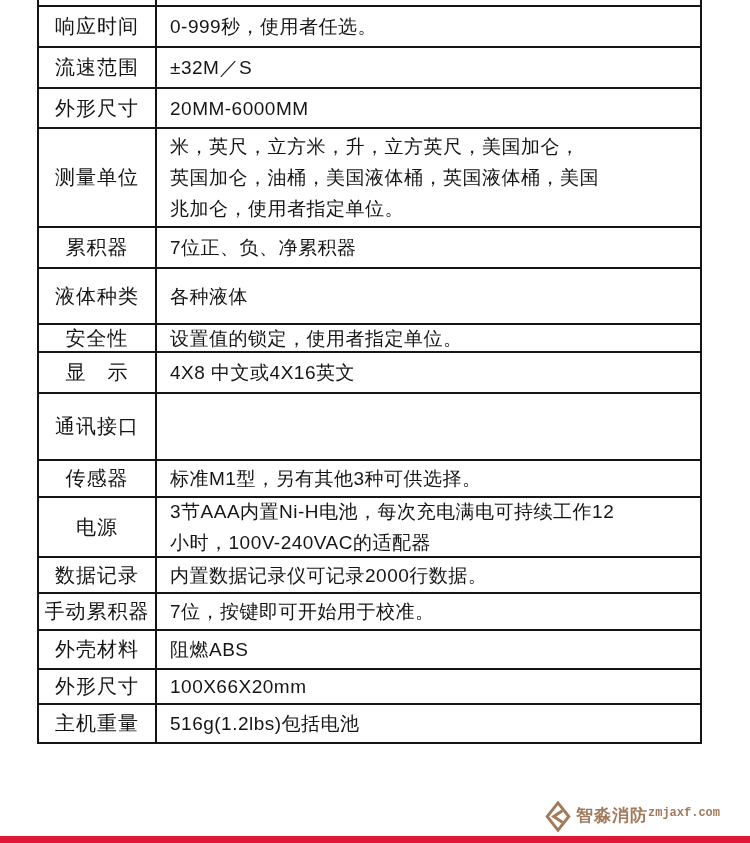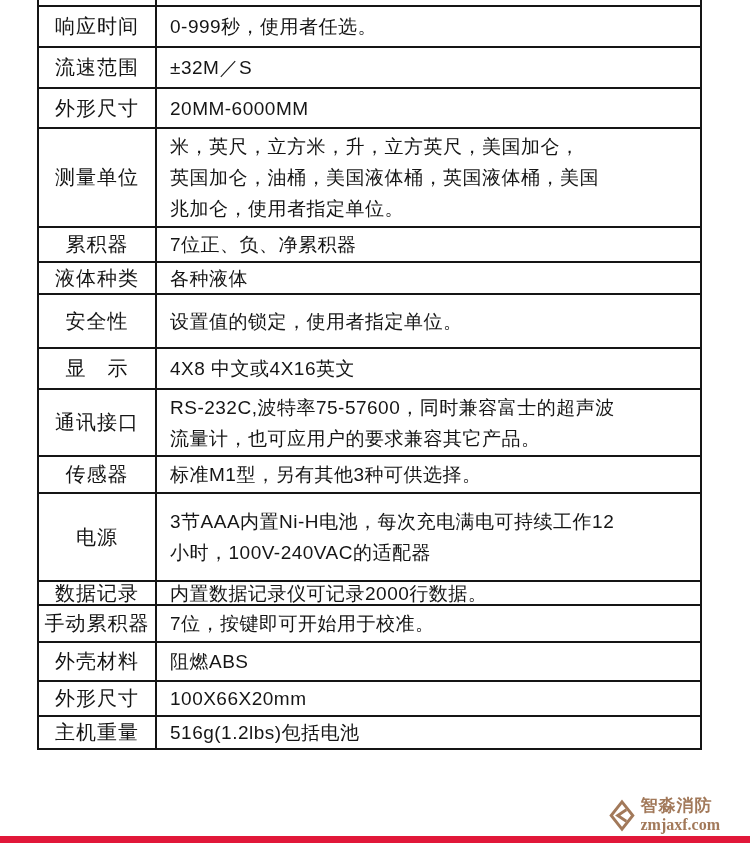--- a/index.html
+++ b/index.html
@@ -54,30 +54,30 @@
   .row-partial .cell-value, .row-partial .cell-label { padding: 0; }
   .watermark {
     position: absolute;
     right: 30px;
     bottom: 10px;
     display: flex;
     align-items: center;
     gap: 5px;
   }
   .w-icon svg { width: 26px; height: 33px; display: block; }
-  .w-text { display: flex; flex-direction: column; line-height: 1.08; }
+  .w-text { display: flex; flex-direction: row; line-height: 1.08; }
   .w-name {
     font-size: 17px;
     font-weight: bold;
     letter-spacing: 1px;
   }
   .w-domain {
-    font-size: 16px;
+    font-size: 12px;
     font-weight: bold;
-    font-family: Liberation Serif, serif;
+    font-family: Liberation Mono, monospace;
   }
   .red-bar {
     position: absolute;
     left: 0;
     right: 0;
     bottom: 0;
     height: 7px;
   }
 </style>
 </head>
@@ -115,73 +115,69 @@
 
     <div class="row" style="height:99px">
       <div class="cell-label">测量单位</div>
       <div class="cell-value">
           <span>米，英尺，立方米，升，立方英尺，美国加仑，
 英国加仑，油桶，美国液体桶，英国液体桶，美国
 兆加仑，使用者指定单位。</span>
         </div>
     </div>
 
-    <div class="row" style="height:35px">
+    <div class="row" style="height:41px">
       <div class="cell-label">累积器</div>
       <div class="cell-value">
           <span>7位正、负、净累积器</span>
         </div>
     </div>
 
-    <div class="row" style="height:32px">
+    <div class="row" style="height:56px">
       <div class="cell-label">液体种类</div>
       <div class="cell-value">
           <span>各种液体</span>
         </div>
     </div>
 
-    <div class="row" style="height:54px">
+    <div class="row" style="height:28px">
       <div class="cell-label">安全性</div>
       <div class="cell-value">
           <span>设置值的锁定，使用者指定单位。</span>
         </div>
     </div>
 
     <div class="row" style="height:41px">
       <div class="cell-label">显　示</div>
       <div class="cell-value">
           <span>4X8 中文或4X16英文</span>
         </div>
     </div>
 
     <div class="row" style="height:67px">
       <div class="cell-label">通讯接口</div>
-      <div class="cell-value">
-          <span>RS-232C,波特率75-57600，同时兼容富士的超声波
-流量计，也可应用户的要求兼容其它产品。</span>
-        </div>
     </div>
 
     <div class="row" style="height:37px">
       <div class="cell-label">传感器</div>
       <div class="cell-value">
           <span>标准M1型，另有其他3种可供选择。</span>
         </div>
     </div>
 
 
-    <div class="row" style="height:88px">
+    <div class="row" style="height:60px">
       <div class="cell-label">电源</div>
       <div class="cell-value">
           <span>3节AAA内置Ni-H电池，每次充电满电可持续工作12
 小时，100V-240VAC的适配器</span>
         </div>
     </div>
 
-    <div class="row" style="height:24px">
+    <div class="row" style="height:36px">
       <div class="cell-label">数据记录</div>
       <div class="cell-value">
           <span>内置数据记录仪可记录2000行数据。</span>
         </div>
     </div>
 
     <div class="row" style="height:37px">
       <div class="cell-label">手动累积器</div>
       <div class="cell-value">
           <span>7位，按键即可开始用于校准。</span>
@@ -195,21 +191,21 @@
         </div>
     </div>
 
     <div class="row" style="height:35px">
       <div class="cell-label">外形尺寸</div>
       <div class="cell-value">
           <span>100X66X20mm</span>
         </div>
     </div>
 
-    <div class="row" style="height:33px">
+    <div class="row" style="height:39px">
       <div class="cell-label">主机重量</div>
       <div class="cell-value">
           <span>516g(1.2lbs)包括电池</span>
         </div>
     </div>
 
   </div>
 
   <div class="watermark" style="color: rgb(162, 121, 90);">
     <span class="w-icon">

